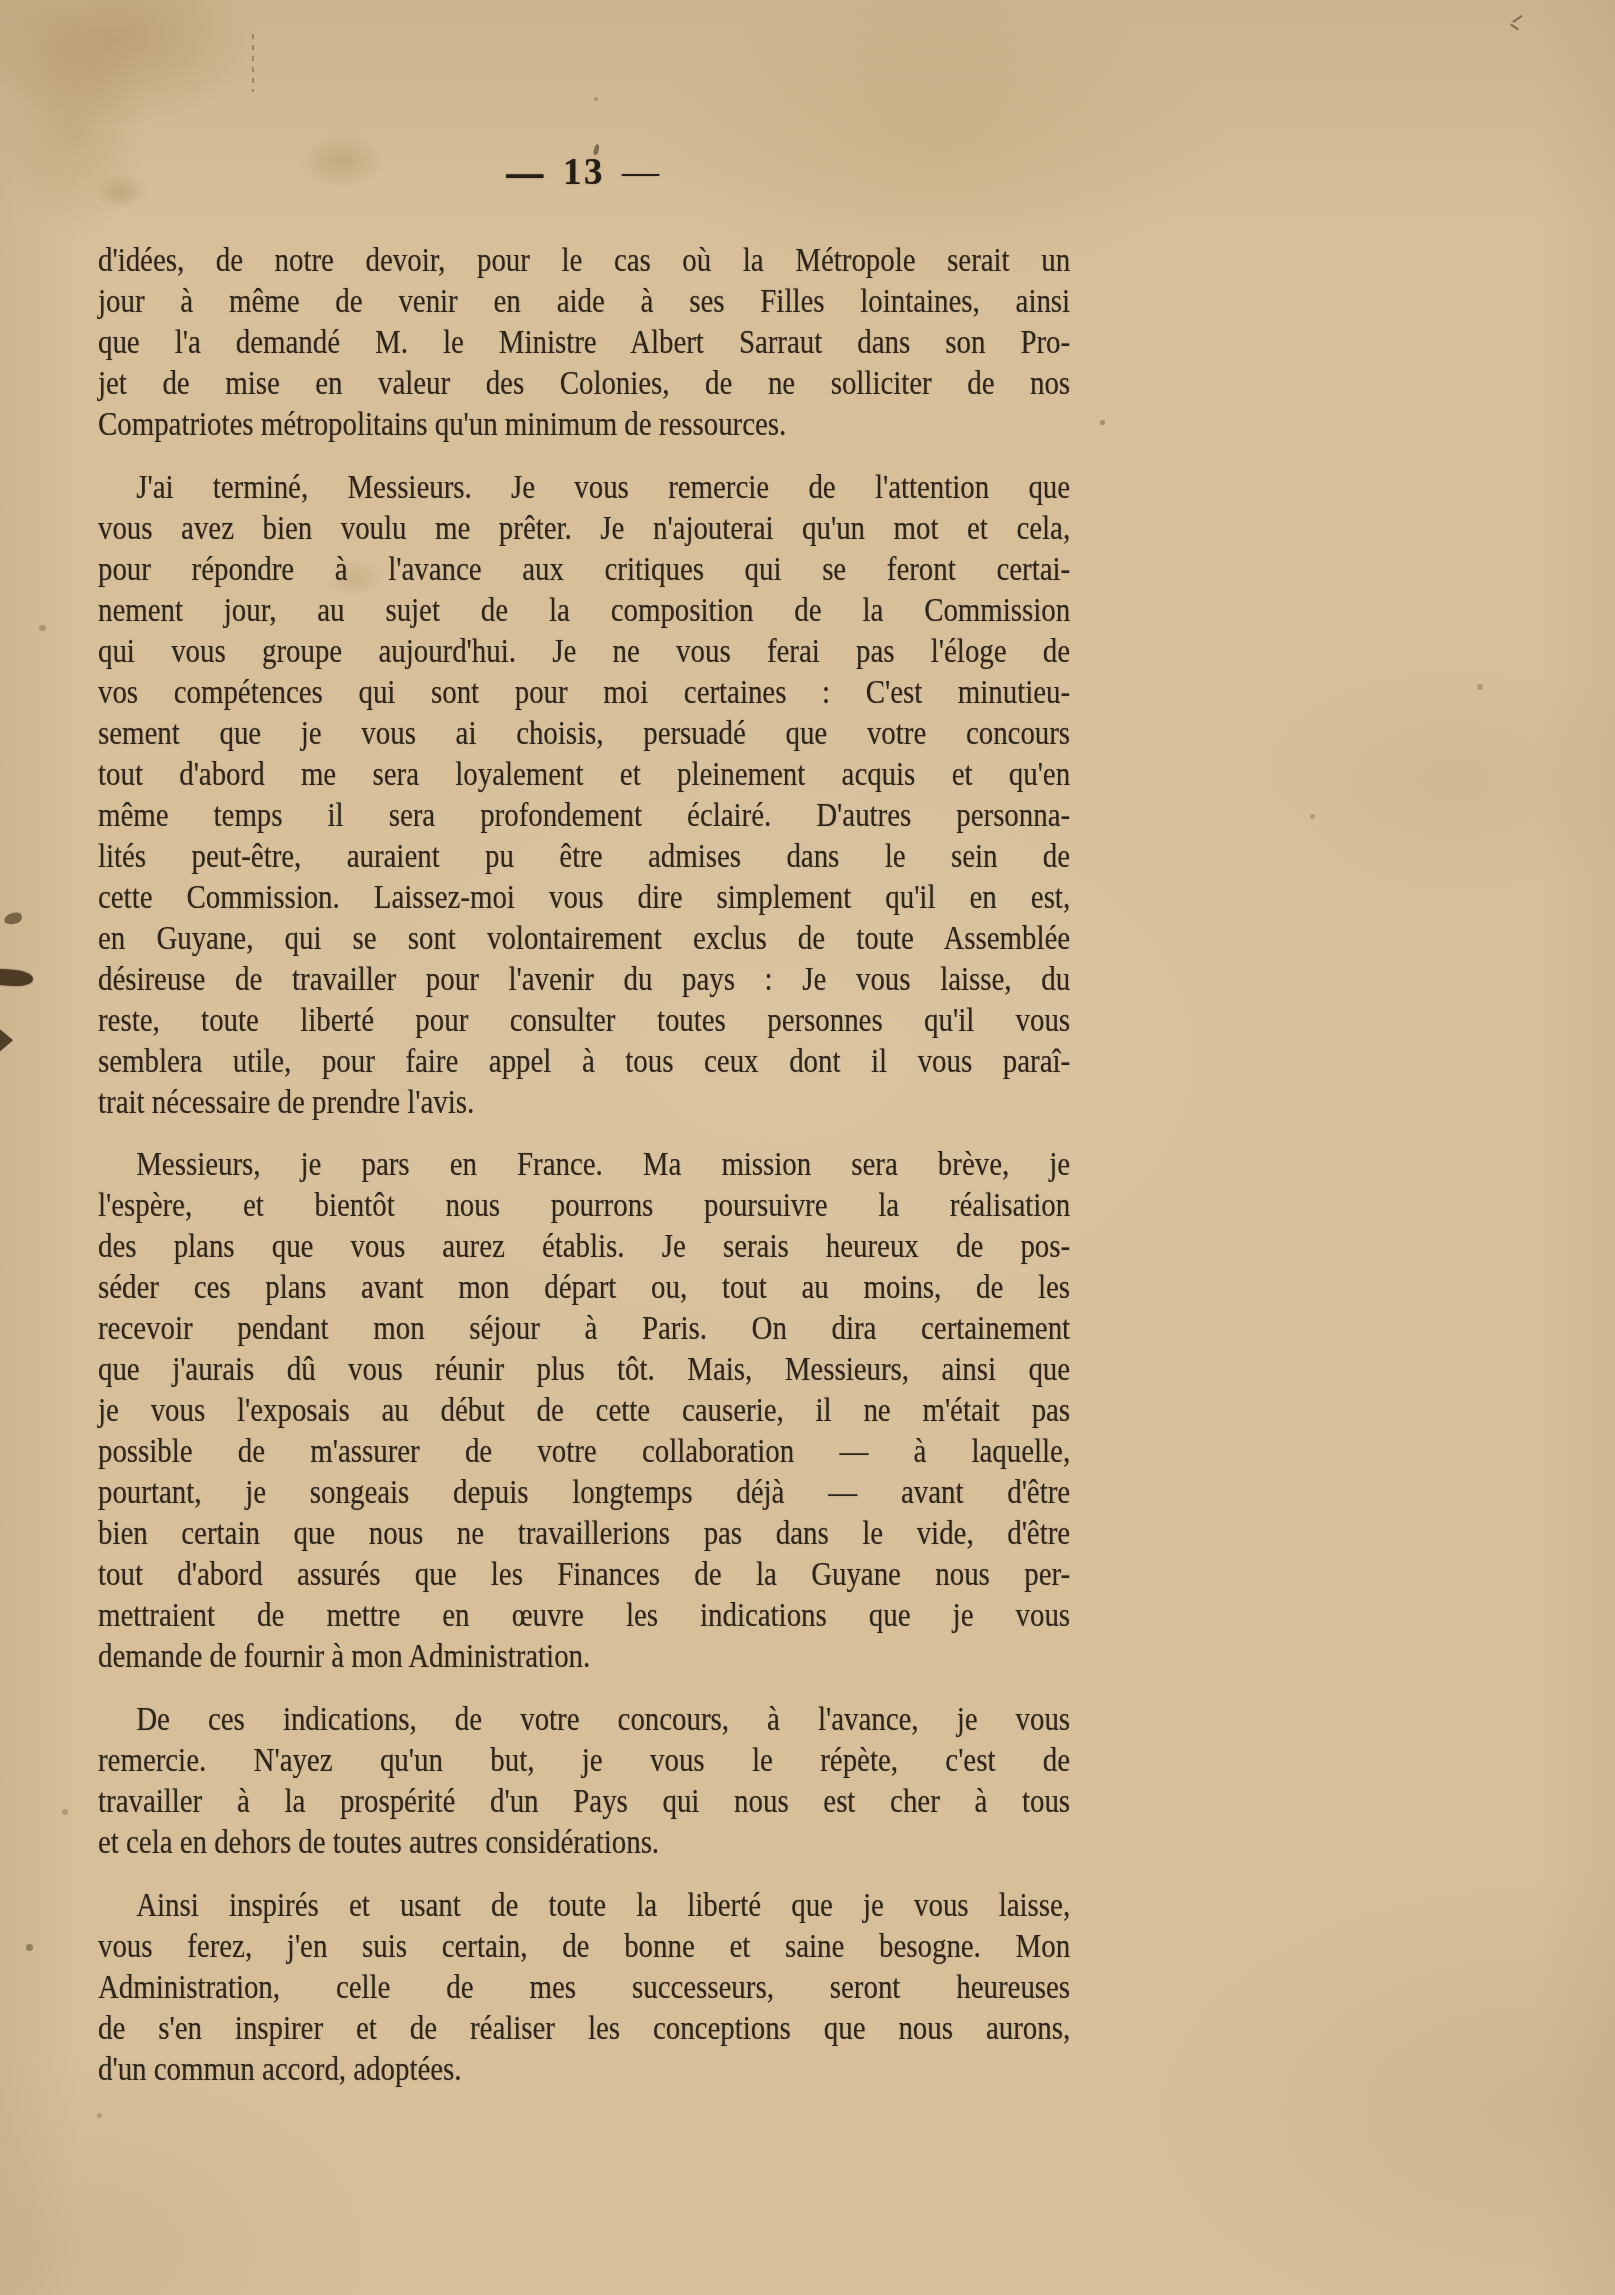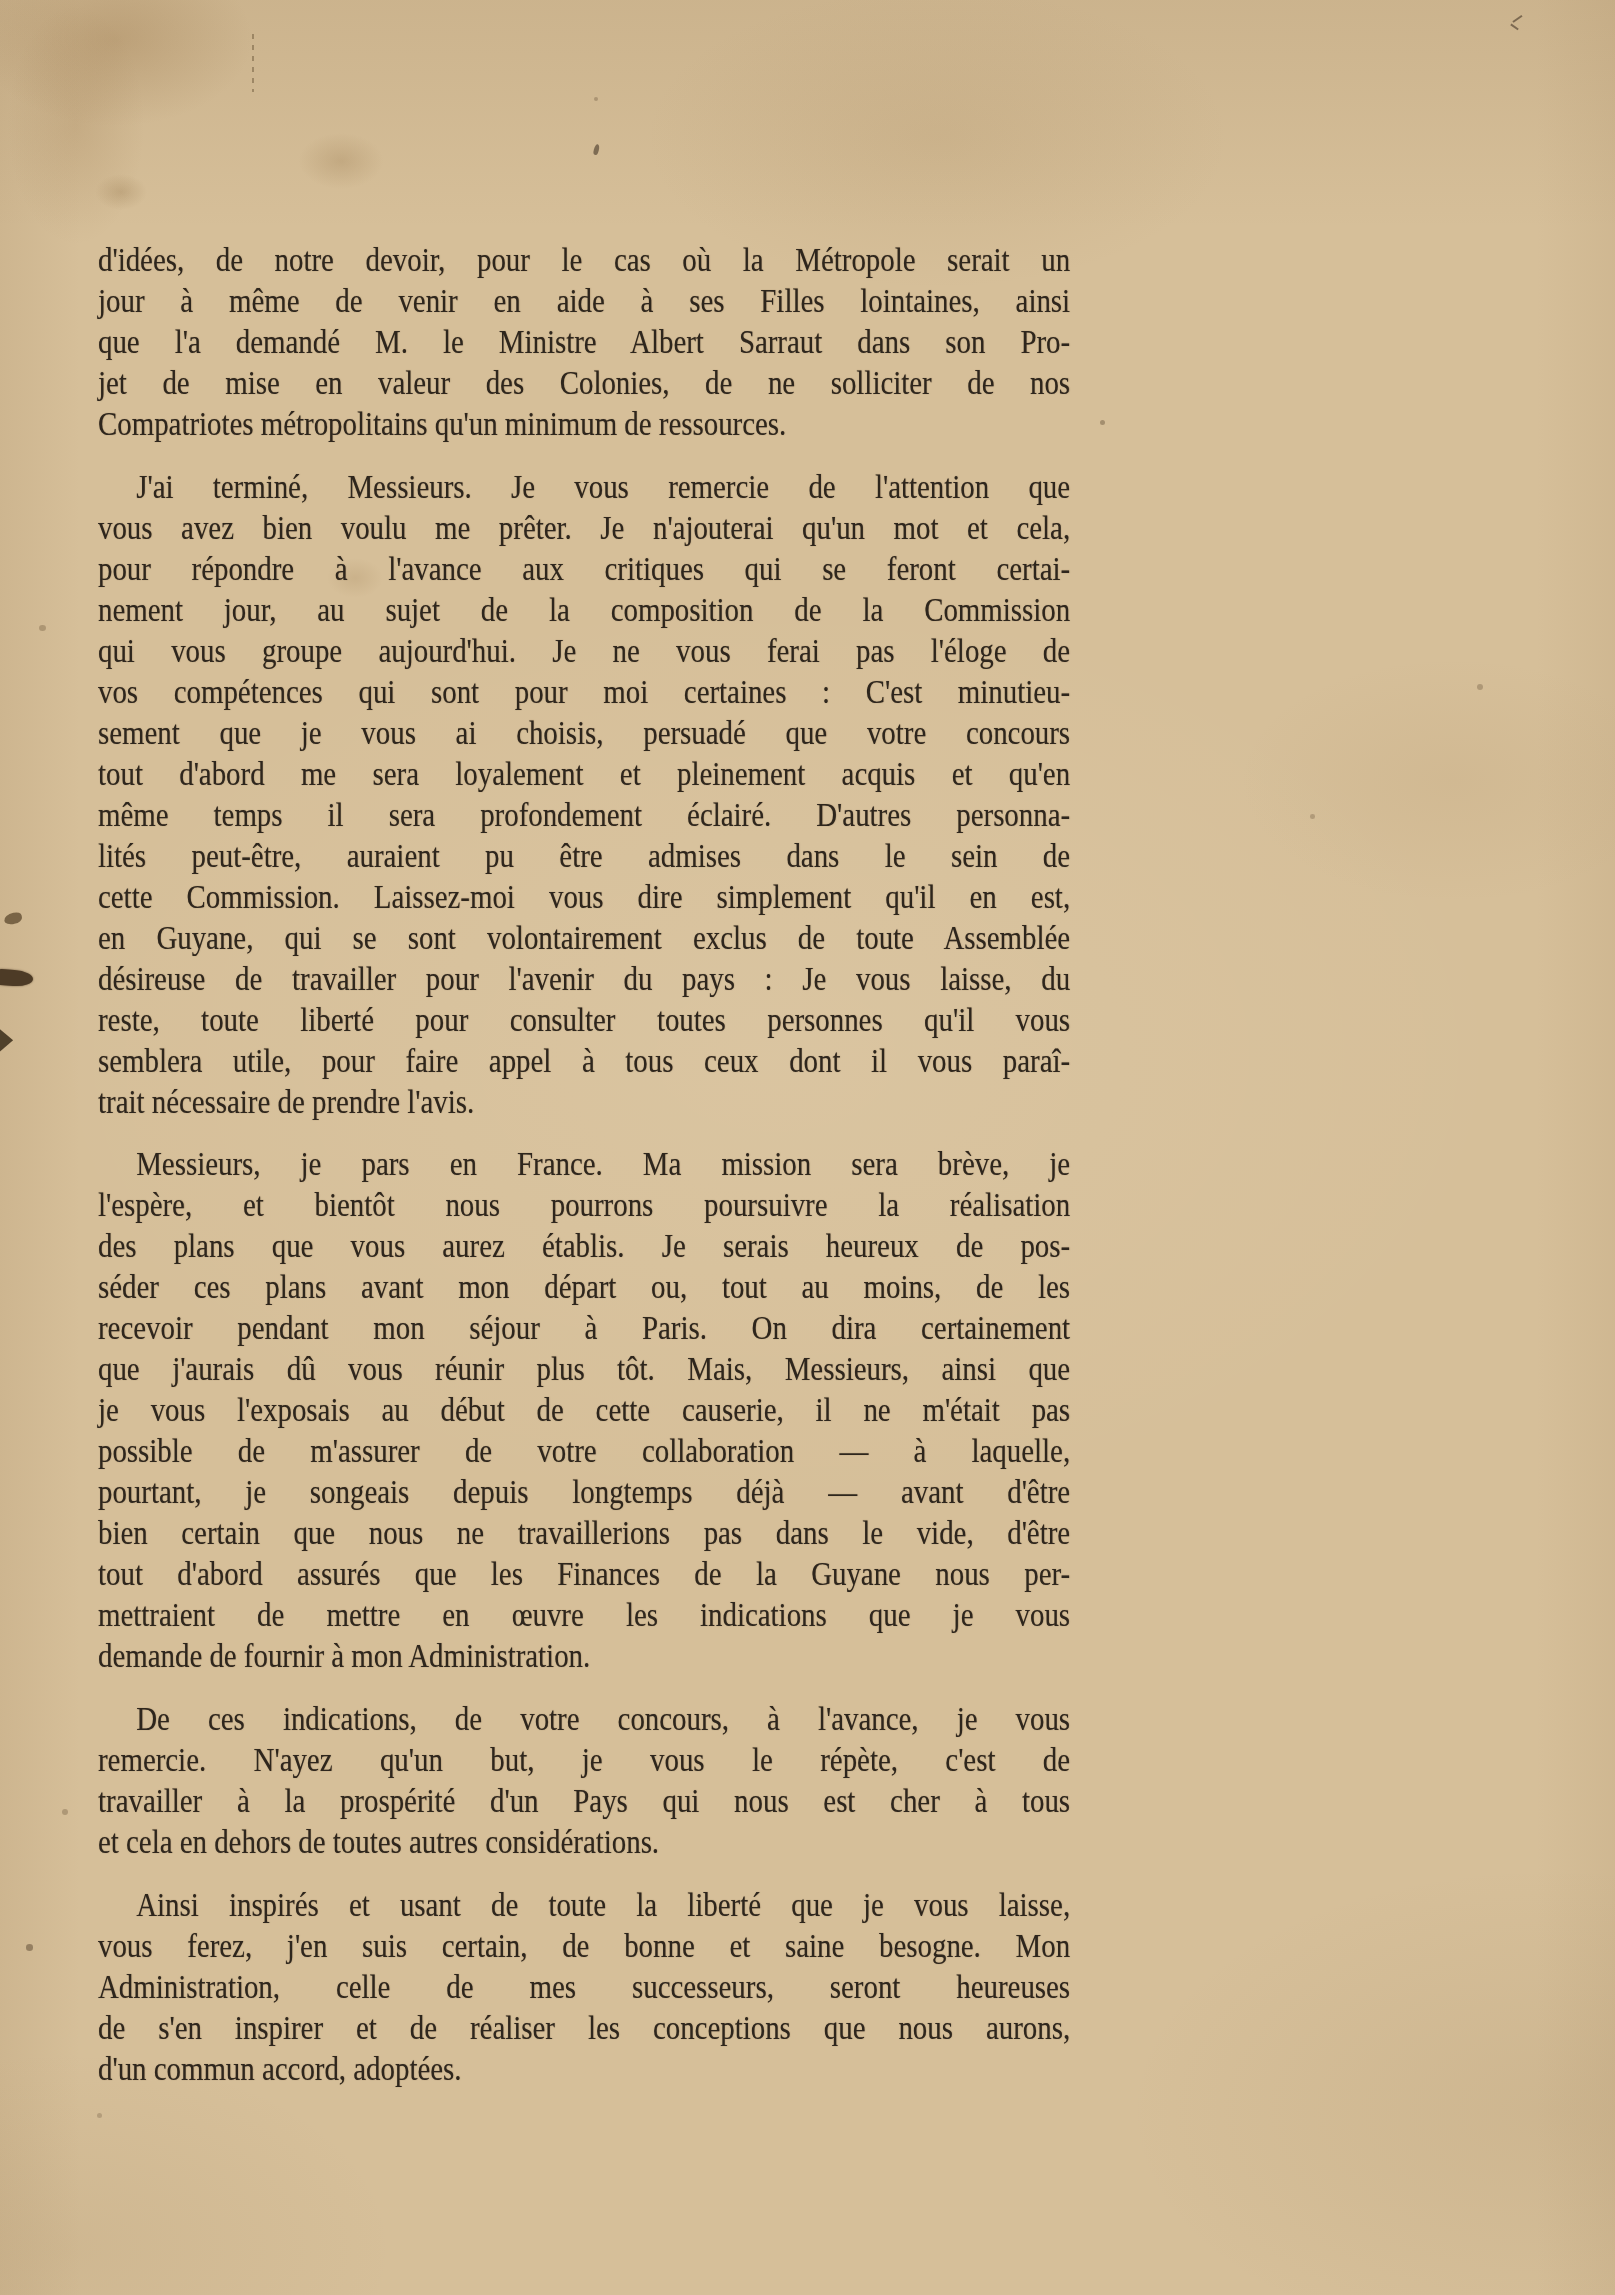--- a/index.html
+++ b/index.html
@@ -65,20 +65,23 @@
   .s5{left:62px;top:1809px;width:5.9px;height:5.9px;background:rgba(85,65,42,.3);}
   .s6{left:26px;top:1944px;width:7.2px;height:6.6px;background:rgba(75,58,38,.45);}
   .s7{left:97px;top:2113px;width:5.3px;height:5.3px;background:rgba(85,65,42,.25);}
   .s8{left:594px;top:97px;width:3.9px;height:3.9px;background:rgba(85,65,42,.3);}
 </style>
 </head>
 <body>
 
 <div class="page">
 
+  <div class="page-header">
+    <span class="dash-left">—</span><span>13</span><span class="dash-right">—</span>
+  </div>
 
   <div class="content" id="paragraphs">
       <div class="paragraph">
         <div class="line first">d'idées, de notre devoir, pour le cas où la Métropole serait un</div>
         <div class="line">jour à même de venir en aide à ses Filles lointaines, ainsi</div>
         <div class="line">que l'a demandé M. le Ministre Albert Sarraut dans son Pro-</div>
         <div class="line">jet de mise en valeur des Colonies, de ne solliciter de nos</div>
         <div class="line end">Compatriotes métropolitains qu'un minimum de ressources.</div>
       </div>
       <div class="paragraph indented">

